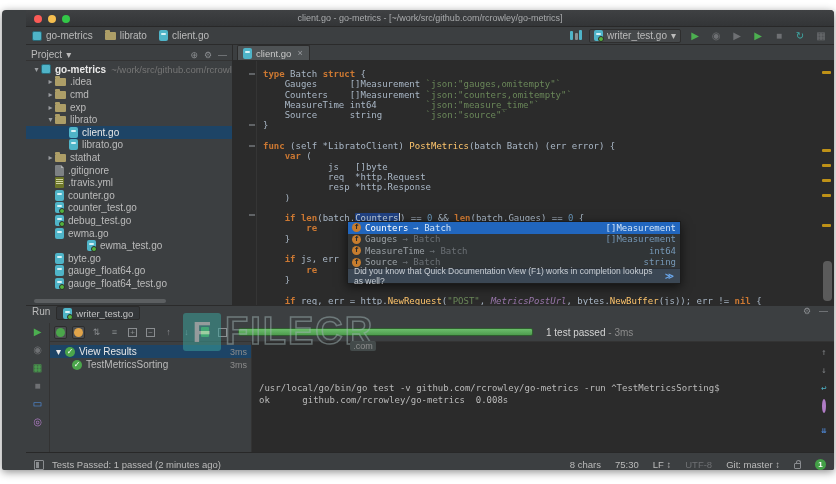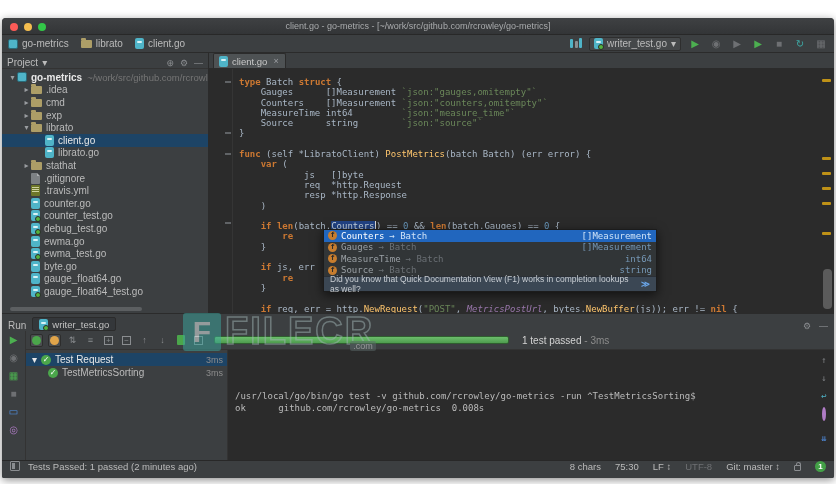--- a/index.html
+++ b/index.html
@@ -1,18 +1,18 @@
 <!DOCTYPE html>
 <html><head>
 <meta charset="utf-8">
 <style>
   * { margin:0; padding:0; box-sizing:border-box; }
   html,body { width:836px; height:484px; background:#ffffff; font-family:"Liberation Sans", sans-serif; overflow:hidden; }
   #canvas { position:relative; width:836px; height:484px; background:#fff; }
-  #window { position:absolute; left:2px; right:2px; top:18px; height:460px; background:#3C3F41; display:flex; flex-direction:column; border-radius:4px 4px 2px 2px; box-shadow:0 2px 8px rgba(0,0,0,.45); overflow:hidden; }
+  #window { position:absolute; left:2px; right:2px; top:10px; height:460px; background:#3C3F41; display:flex; flex-direction:column; border-radius:4px 4px 2px 2px; box-shadow:0 2px 8px rgba(0,0,0,.45); overflow:hidden;padding-left:24px; }
 
   
   .titlebar { height:17px; background:linear-gradient(#3f4143,#333537); border-bottom:1px solid #282828; position:relative; flex:0 0 17px; }
   .traffic { position:absolute; left:8px; top:5px; display:flex; gap:6px; }
   .traffic span { width:8px; height:8px; border-radius:50%; display:block; }
   .t-red{background:#FC5B57}.t-yellow{background:#F5BE4F}.t-green{background:#33C748}
   .title-text { position:absolute; left:0; right:0; top:3px; text-align:center; font-size:9px; color:#A9ABAD; }
 
   
   .navbar { height:18px; background:#3C3F41; border-bottom:1px solid #2b2b2b; display:flex; align-items:center; padding:0 6px; flex:0 0 18px; }
@@ -85,21 +85,21 @@
   .pop-row .origin { margin-left:5px; color:#6b7075; }
   .pop-row .ptype { margin-left:auto; color:#7597B5; }
   .pop-row.selected { background:#2166BE; color:#FFFFFF; }
   .pop-row.selected .origin { color:#CFE3F8; }
   .pop-row.selected .ptype { color:#CFE3F8; }
   .pop-tip { height:15px; background:#3B4754; border-top:1px solid #2a2f36; display:flex; align-items:center; font-size:8.5px; color:#C8CDD2; padding:0 6px; font-family:"Liberation Sans", sans-serif; }
   .pop-tip .lnk { color:#6AA5E8; margin-left:4px; font-weight:bold; }
 
   
   .runpanel { flex:0 0 147px; background:#3C3F41; border-top:1px solid #2b2b2b; display:flex; flex-direction:column; position:relative; }
-  .run-header { height:17px; display:flex; align-items:flex-end; padding:0 6px; gap:6px; font-size:10px; color:#BBBBBB; }
+  .run-header { height:17px; display:flex; align-items:flex-start; padding:0 6px; gap:6px; font-size:10px; color:#BBBBBB; }
   .run-tab { display:flex; align-items:center; gap:4px; background:#34373a; border:1px solid #2b2b2b; border-radius:2px; padding:0 6px; height:14px; font-size:9.5px; color:#C3C3C3;}
   .run-header .rh-icons { margin-left:auto; display:flex; gap:8px; color:#8a8d90; font-size:9px; }
   .run-body { flex:1; display:flex; min-height:0; }
   .run-leftstrip { width:24px; flex:0 0 24px; border-right:1px solid #333; display:flex; flex-direction:column; align-items:center; padding-top:3px; gap:7px; font-size:10px; }
   .run-main { flex:1; display:flex; flex-direction:column; min-width:0; }
   .run-toolbar { height:19px; display:flex; align-items:center; gap:5px; padding:0 4px; border-bottom:1px solid #333; }
   .tt { width:13px; height:13px; display:flex; align-items:center; justify-content:center; font-size:9px; color:#8a8d90; border-radius:2px; }
   .tt.pressed { background:#4b4e50; border:1px solid #2d2d2d; }
   .dot { width:9px; height:9px; border-radius:50%; }
   .dot.green{background:#4BA64B}.dot.orange{background:#E0A44A}
@@ -115,21 +115,21 @@
   .ttree-row.selected { background:#1D4466; color:#E8E8E8; }
   .ttree-row .time { margin-left:auto; color:#8C8C8C; font-size:9px; }
   .console { flex:1; background:#2B2B2B; position:relative; font-family:"DejaVu Sans Mono", monospace; font-size:9px; line-height:12px; color:#BBBBBB; padding:4px 22px 0 7px; white-space:pre; overflow:hidden; }
   .con-strip { position:absolute; right:2px; top:4px; width:16px; display:flex; flex-direction:column; align-items:center; gap:6px; font-size:9px; color:#7c7f82; }
   .pin-ic { width:8px; height:8px; border-radius:50%; border:2px solid #B07CC6; }
   .trash-ic { width:8px; height:8px; background:#7c7f82; clip-path:polygon(0 20%,100% 20%,85% 100%,15% 100%); position:relative; }
   .wrap-ic{color:#4FB4C8;}
   .scrollend-ic{color:#5394EC;}
 
   
-  .statusbar { flex:0 0 18px; background:#3C3F41; border-top:1px solid #282828; display:flex; align-items:flex-start; font-size:9.5px; color:#BBBBBB; padding:0 8px; gap:8px; }
+  .statusbar { flex:0 0 18px; background:#3C3F41; border-top:1px solid #282828; display:flex; align-items:flex-end; font-size:9.5px; color:#BBBBBB; padding:0 8px; gap:8px; }
   .sb-toggle { width:10px; height:10px; border:1px solid #8a8d90; border-radius:1px; position:relative; }
   .sb-toggle::after{content:""; position:absolute; left:1px; top:1px; width:3px; height:6px; background:#8a8d90;}
   .sb-right { margin-left:auto; display:flex; align-items:center; gap:14px; }
   .sb-item.dim { color:#6E7073; }
   .lock-ic { width:7px; height:6px; border:1px solid #8a8d90; border-radius:1px; position:relative; margin-top:3px;}
   .lock-ic::before{content:""; position:absolute; left:1px; top:-4px; width:3px; height:3px; border:1px solid #8a8d90; border-bottom:none; border-radius:3px 3px 0 0;}
   .badge { width:11px; height:11px; border-radius:50%; background:#43A047; color:#fff; font-size:8px; line-height:11px; text-align:center; font-weight:bold; }
 
   
   .watermark { position:absolute; left:183px; top:310px; display:flex; align-items:center; gap:4px; opacity:.5; z-index:9; pointer-events:none; }
@@ -265,21 +265,21 @@
             <div class="tree-row" style="padding-left: 20px;">
               <span class="chev"></span>
               <span class="i-go test"></span>
               <span class="lbl">debug_test.go</span>
             </div>
             <div class="tree-row" style="padding-left: 20px;">
               <span class="chev"></span>
               <span class="i-go"></span>
               <span class="lbl">ewma.go</span>
             </div>
-            <div class="tree-row" style="padding-left: 20px;">
+            <div class="tree-row" style="padding-left: 20px; margin-left: 32px;">
               <span class="chev"></span>
               <span class="i-go test"></span>
               <span class="lbl">ewma_test.go</span>
             </div>
             <div class="tree-row" style="padding-left: 20px;">
               <span class="chev"></span>
               <span class="i-go"></span>
               <span class="lbl">byte.go</span>
             </div>
             <div class="tree-row" style="padding-left: 20px;">
@@ -406,21 +406,21 @@
             <div class="prog-text">
               <span>1 test passed</span>
               <span class="dim"> <span>-</span> <span>3ms</span></span>
             </div>
           </div>
           <div class="run-content">
             <div class="test-tree" id="testtree">
                 <div class="ttree-row selected" style="padding-left: 6px;">
                   <span class="chev">▾</span>
                   <span class="i-check">✓</span>
-                  <span>Test Request</span>
+                  <span>View Results</span>
                   <span class="time">3ms</span>
                 </div>
                 <div class="ttree-row" style="padding-left: 22px;">
                   <span class="i-check">✓</span>
                   <span>TestMetricsSorting</span>
                   <span class="time">3ms</span>
                 </div>
               </div>
             <div class="console" id="console">
               <div class="con-strip">

